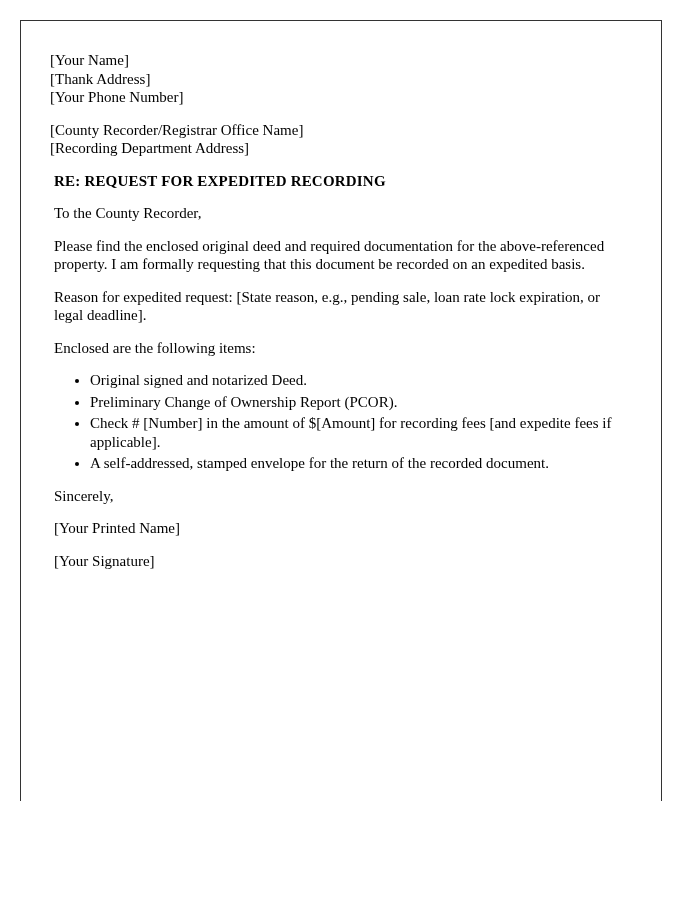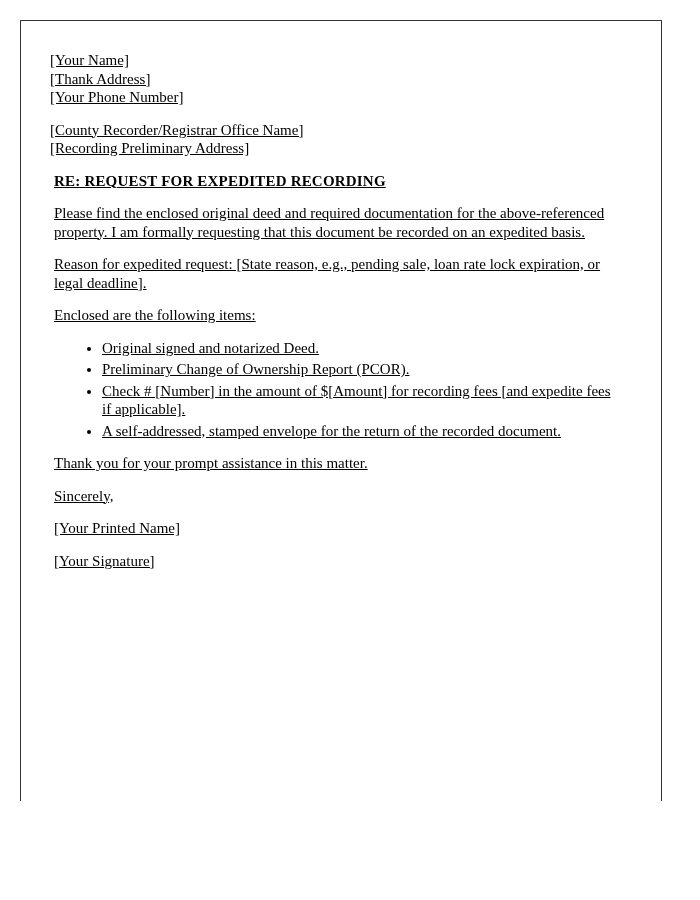--- a/index.html
+++ b/index.html
@@ -20,68 +20,68 @@
     left: 20px; top: 20px;
     width: 642px; height: 781px;
     border: 1px solid #333333;
     border-bottom: none;
     padding: 30px 28px 0 29px;
     color: #000000;
     font-size: 15px;
     line-height: 18.5px;
     background: #ffffff;
   }
-  .block { margin: 14px 0; text-decoration: underline; }
+  .block { margin: 14px 0; }
   .page > .block:first-child { margin-top: 0; }
   p.block { margin: 14px 4px; }
   .line { white-space: nowrap; }
   .subject { font-weight: 700; letter-spacing: 0.2px; }
   ul.enclosures {
     margin: 14px 0;
     padding-left: 40px;
     list-style-type: disc;
   }
-  ul.enclosures li { margin: 3px 12px; }
+  ul.enclosures li { margin: 3px 0; }
 </style>
 </head>
 <body>
 
 <div class="canvas">
   <div class="page">
 
     <div class="block">
       <div class="line">[Your Name]</div>
       <div class="line">[Thank Address]</div>
       <div class="line">[Your Phone Number]</div>
     </div>
 
     <div class="block">
       <div class="line">[County Recorder/Registrar Office Name]</div>
-      <div class="line">[Recording Preliminary Address]</div>
+      <div class="line">[Recording Department Address]</div>
     </div>
 
     <p class="block subject">RE: REQUEST FOR EXPEDITED RECORDING</p>
 
 
+    <p class="block">To the County Recorder,</p>
 
     <p class="block">Please find the enclosed original deed and required documentation for the above-referenced property. I am formally requesting that this document be recorded on an expedited basis.</p>
 
     <p class="block">Reason for expedited request: [State reason, e.g., pending sale, loan rate lock expiration, or legal deadline].</p>
 
     <p class="block">Enclosed are the following items:</p>
 
     <ul class="block enclosures">
       <li>Original signed and notarized Deed.</li>
       <li>Preliminary Change of Ownership Report (PCOR).</li>
       <li>Check # [Number] in the amount of $[Amount] for recording fees [and expedite fees if applicable].</li>
       <li>A self-addressed, stamped envelope for the return of the recorded document.</li>
     </ul>
 
 
-    <p class="block">Thank you for your prompt assistance in this matter.</p>
 
     <p class="block">Sincerely,</p>
 
     <p class="block">[Your Printed Name]</p>
 
     <p class="block">[Your Signature]</p>
 
   </div>
 </div>
 

